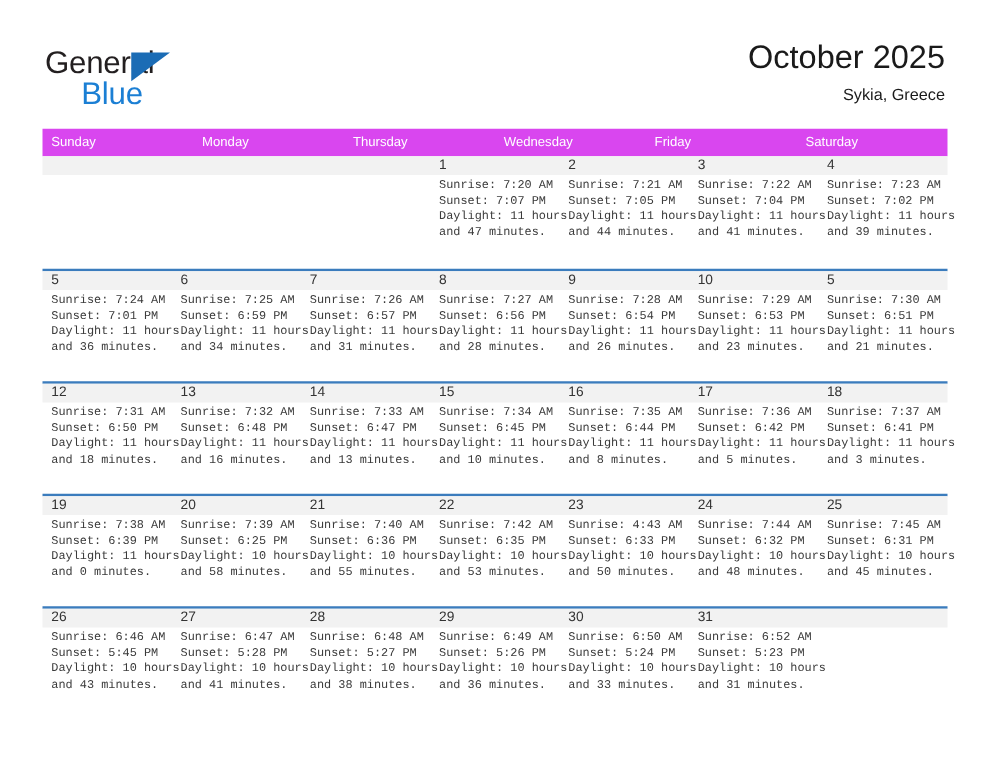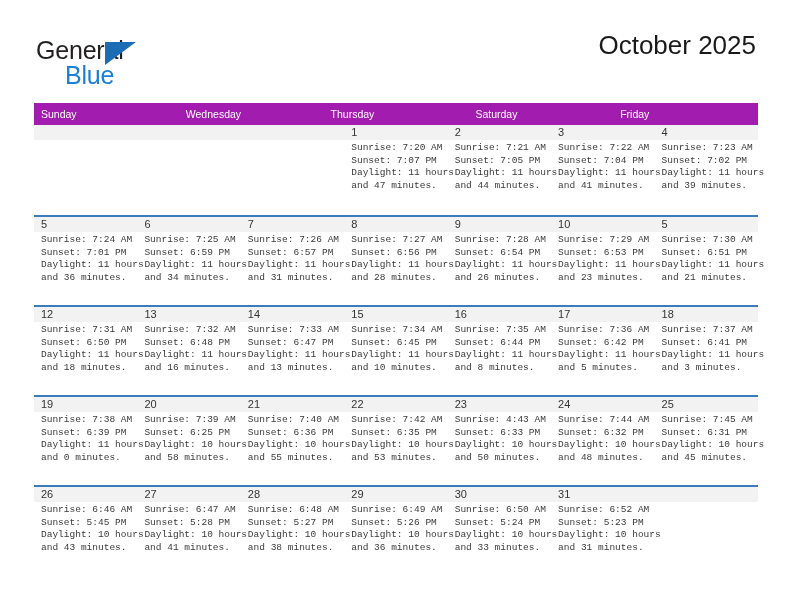--- a/index.html
+++ b/index.html
@@ -91,21 +91,21 @@
     position: absolute;
     left: 34px;
     top: 103px;
     width: 724px;
   }
   .cal-row {
     display: flex;
     width: 100%;
   }
   .dow-row {
-    background: #a21caf;
+    background: #d946ef;
     height: 22px;
   }
   .dow-cell {
     flex: 1 1 0;
     min-width: 0;
     color: #ffffff;
     font-size: 10.5px;
     line-height: 22px;
     padding-left: 7px;
     box-sizing: border-box;
@@ -176,30 +176,32 @@
 
   <div class="header">
     <div class="logo">
       <span class="logo-general">General</span>
       <span class="logo-triangle"></span>
       <span class="logo-blue">Blue</span>
     </div>
 
     <div class="title-block">
       <div class="month-title">October 2025</div>
+      <div class="location">Sykia, Greece</div>
     </div>
   </div>
 
   <div class="calendar">
     <div class="cal-row dow-row">
       <div class="dow-cell">Sunday</div>
+      <div class="dow-cell">Monday</div>
+      <div class="dow-cell">Thursday</div>
       <div class="dow-cell">Wednesday</div>
-      <div class="dow-cell">Thursday</div>
+      <div class="dow-cell">Friday</div>
       <div class="dow-cell">Saturday</div>
-      <div class="dow-cell">Friday</div>
     </div>
 
     <div id="weeks-container">
         <div class="cal-row week first">
           <div class="daynum-band"></div>
           <div class="week-cells">
             <div class="day-cell empty">
               <div class="day-num"></div>
               <div class="day-info">
                 <div></div>

